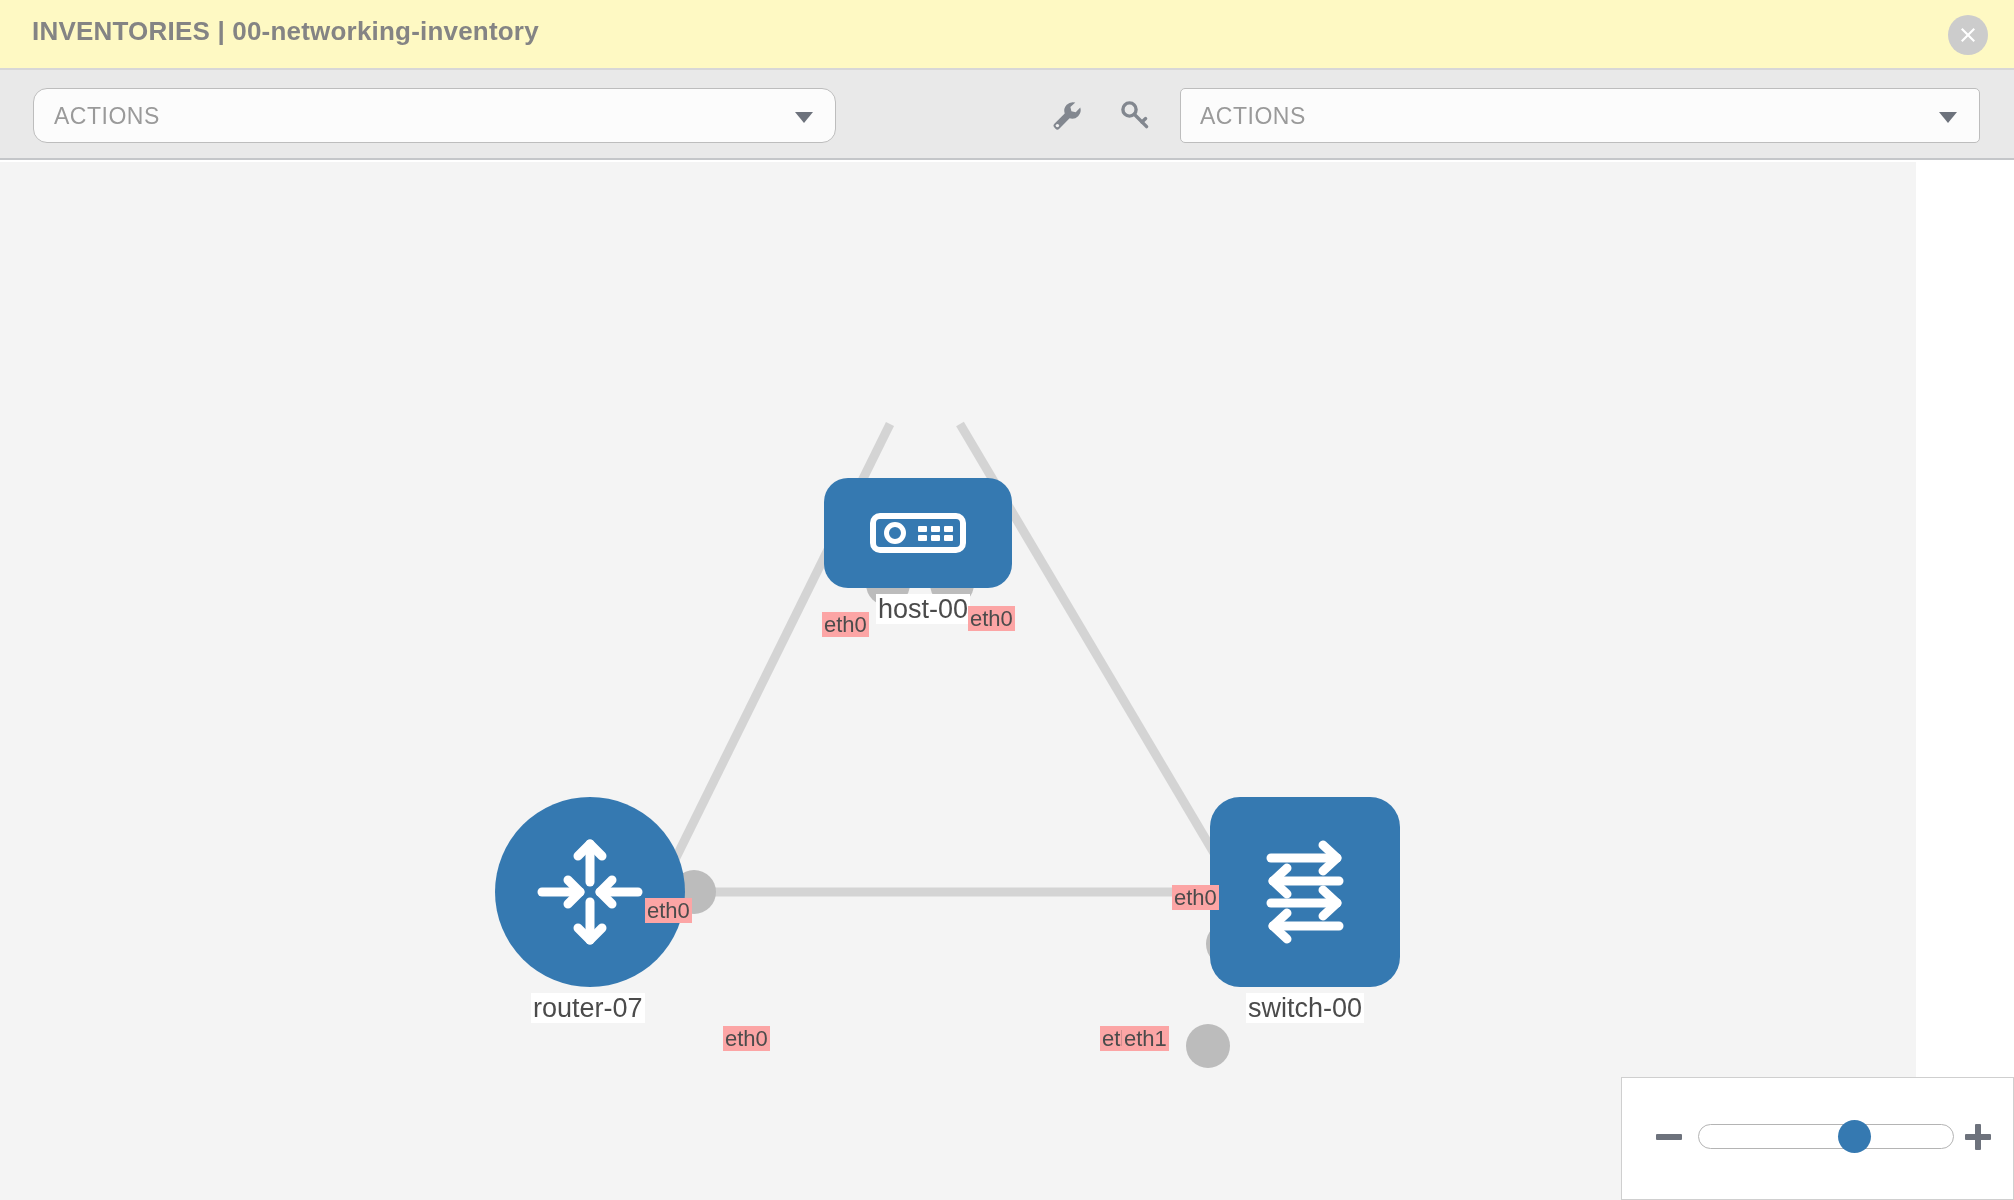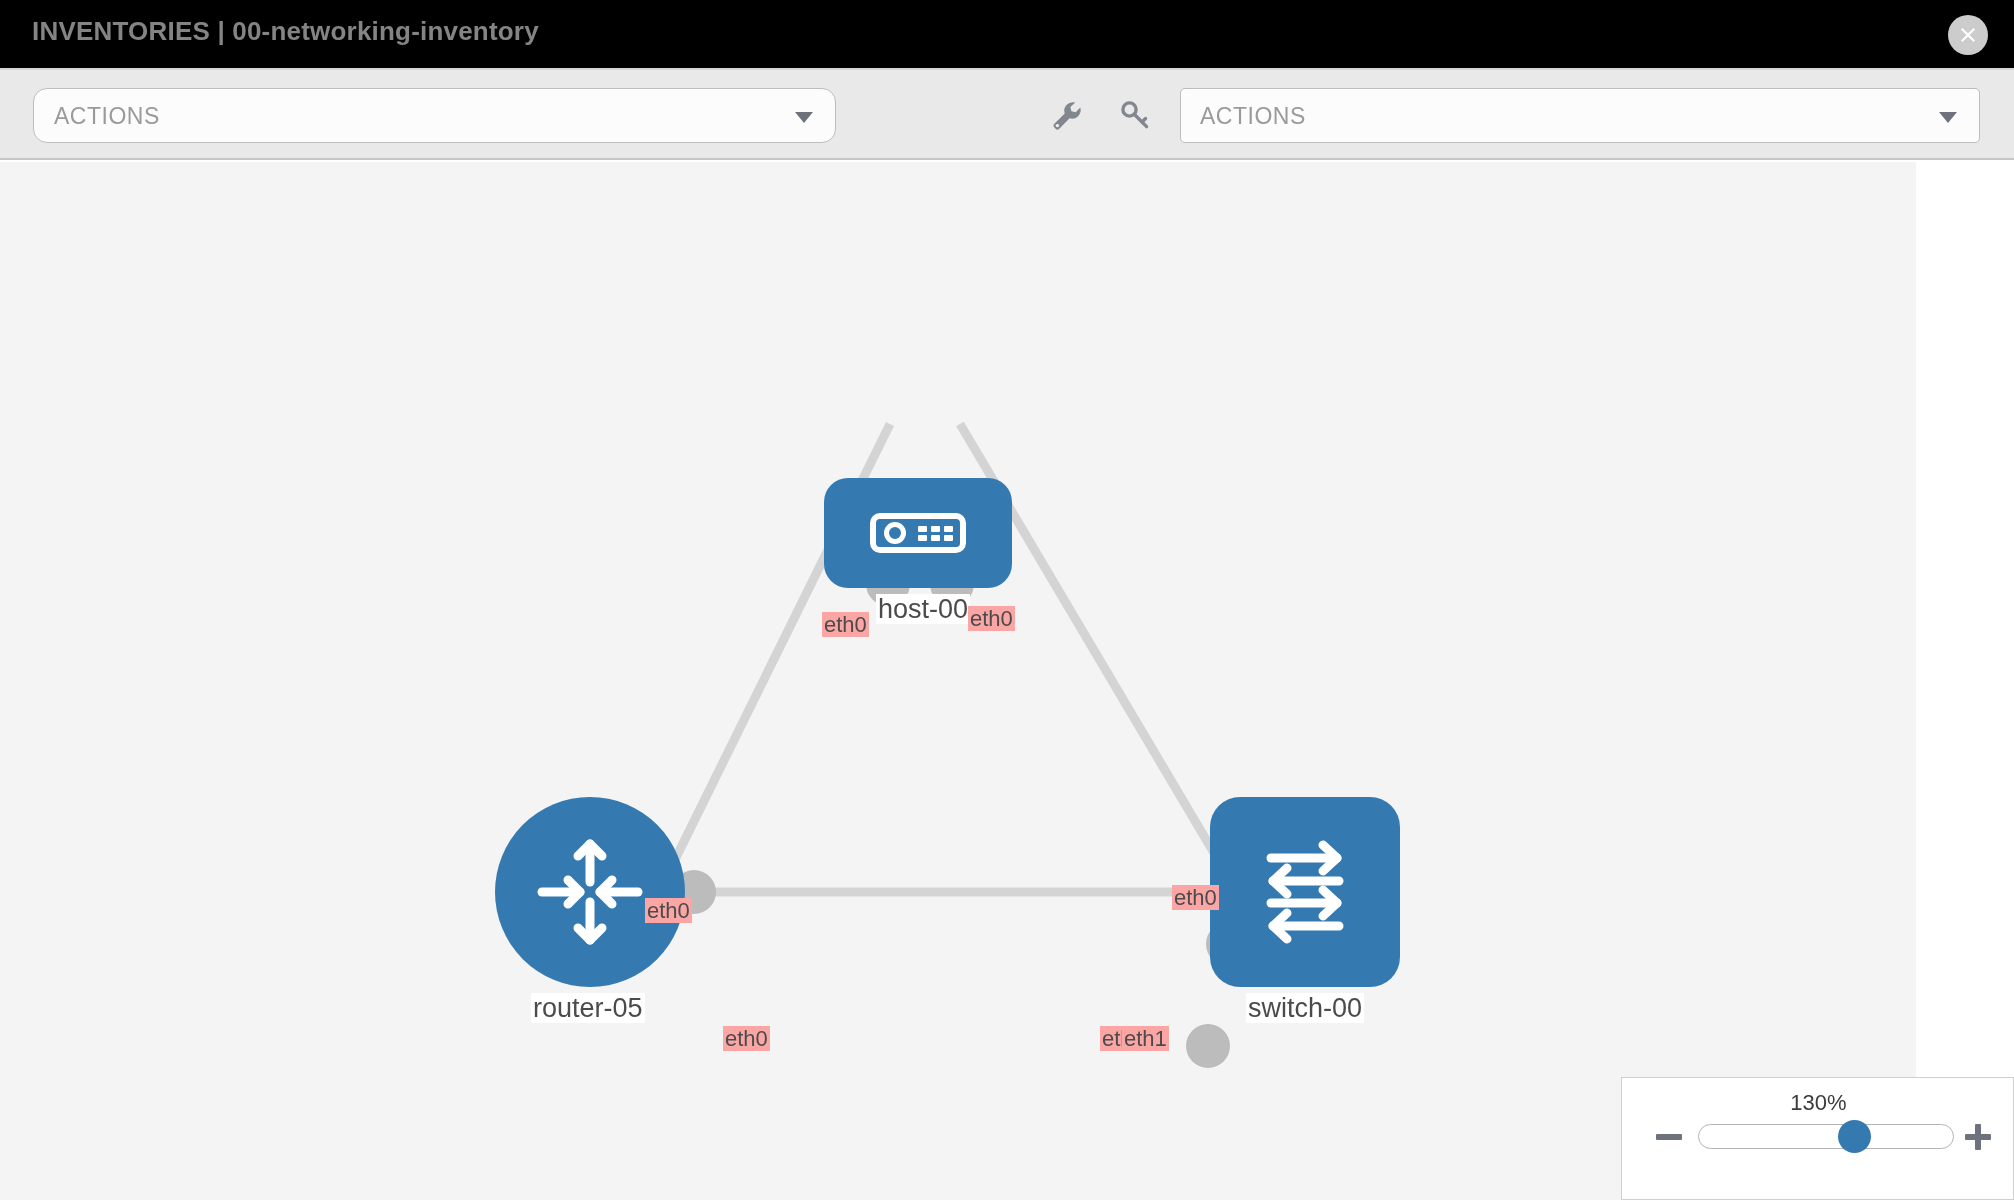--- a/index.html
+++ b/index.html
@@ -18,21 +18,21 @@
     height: 1200px;
     background: #ffffff;
   }
 
   
   .header {
     position: absolute;
     top: 0; left: 0;
     width: 2014px;
     height: 70px;
-    background: #000000;
+    background: #fef9c3;
     border-bottom: 2px solid #d7d7d7;
   }
   .page-title {
     position: absolute;
     left: 32px;
     top: 16px;
     font-size: 26px;
     font-weight: bold;
     color: #848484;
     letter-spacing: 0.2px;
@@ -377,21 +377,21 @@
             <path d="M44 92 L56 104 L68 92"></path>
 
             <path d="M8 56 L46 56"></path>
             <path d="M34 44 L46 56 L34 68"></path>
 
             <path d="M104 56 L66 56"></path>
             <path d="M78 44 L66 56 L78 68"></path>
           </g>
         </svg>
       </div>
-      <div class="node-label">router-05</div>
+      <div class="node-label">router-07</div>
     </div>
 
     <div class="node" id="node-switch" style="left:1210px; top:635px;">
       <div class="node-shape">
         <svg width="112" height="112" viewBox="0 0 112 112" aria-hidden="true">
           <g stroke="#ffffff" stroke-width="9" stroke-linecap="round" stroke-linejoin="round" fill="none">
 
             <path d="M22 22 L88 22"></path>
             <path d="M74 9 L88 22 L74 35"></path>
 
@@ -418,21 +418,20 @@
     <div class="edge-label" style="left:1172px; top:723px;">eth0</div>
 
     <div class="edge-label" style="left:723px; top:864px;">eth0</div>
 
     <div class="edge-label" style="left:1100px; top:864px; z-index:1;">eth0</div>
 
     <div class="edge-label" style="left:1122px; top:864px; z-index:2;text-align:right;">eth1</div>
   </div>
 
   <div class="zoom-panel">
-    <div class="zoom-level">130%</div>
 
     <div class="zoom-minus">
       <span class="bar-h"></span>
     </div>
 
     <div class="zoom-slider">
       <div class="zoom-thumb" style="left: 139px;"></div>
     </div>
 
     <div class="zoom-plus">

